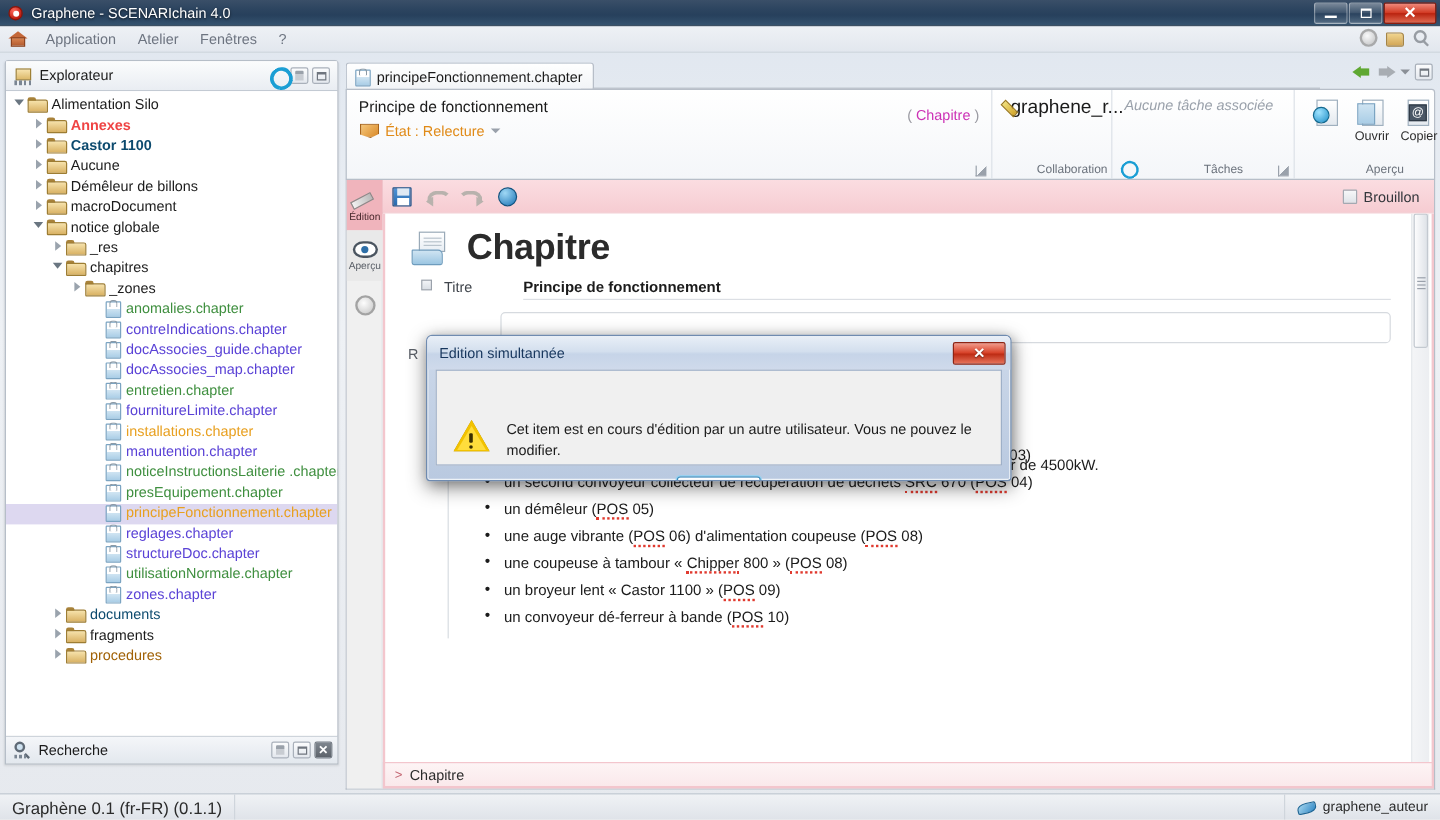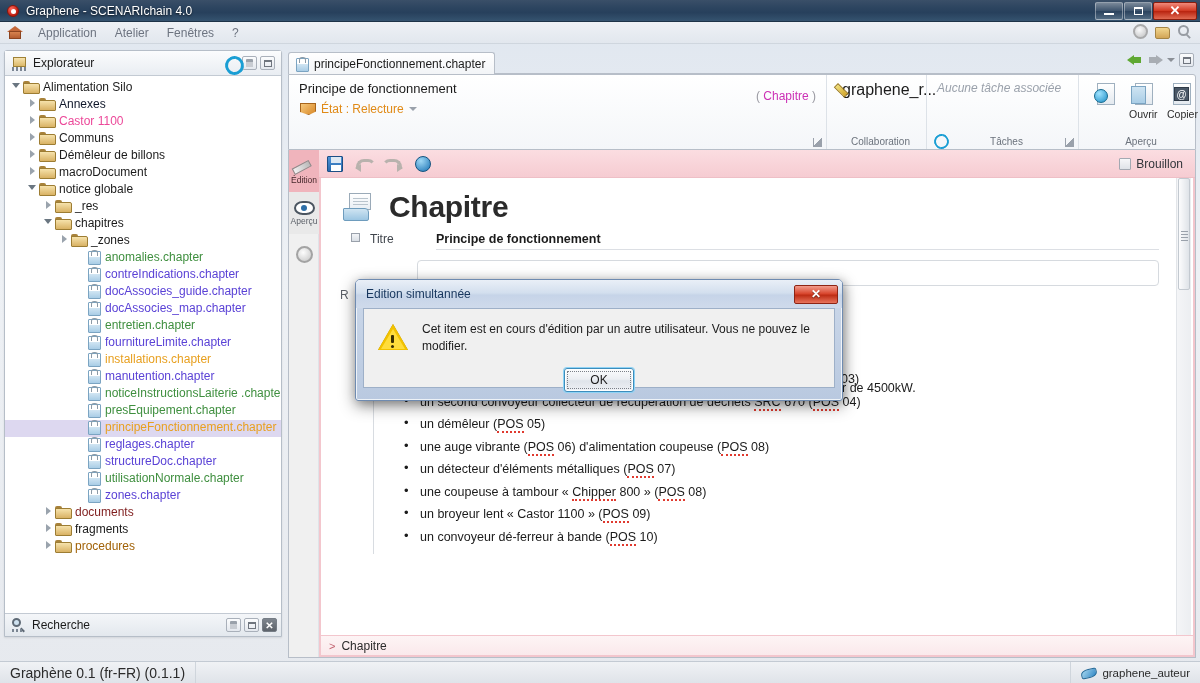--- a/index.html
+++ b/index.html
@@ -277,21 +277,21 @@
   .ribbon {
     position: absolute; left: 0; top: 24px; width: 908px; height: 76px;
     background: linear-gradient(to bottom,#ffffff,#f4f6f9);
     border: 1px solid #b7bec8;
     border-radius: 0 3px 0 0;
     display: flex; align-items: stretch;
   }
   .rgroup { position: relative; border-right: 1px solid #dde2e8; padding: 6px 8px 0 10px; }
   .rgroup:last-child { border-right: none; }
   .rgroup .glabel {
-    position: absolute; bottom: 2px; left: 4px; width: 100%;
+    position: absolute; bottom: 2px; left: 17px; width: 100%;
     text-align: center; font-size: 10px; color: #6b727c;
   }
   .rgroup .gcorner {
     position: absolute; bottom: 2px; right: 4px; width: 9px; height: 9px;
     border: 1px solid #9aa1ab; border-top: none; border-right: none;
     background: linear-gradient(135deg, transparent 50%, #9aa1ab 50%);
   }
   .g-doc { flex: 1 1 auto; }
   .doc-title-line { font-size: 13px; color: #1b1b1b; margin-bottom: 5px; }
   .etat-line { display: flex; align-items: center; gap: 5px; }
@@ -586,21 +586,21 @@
     color: #fff; font-size: 12px; font-weight: bold;
     display: flex; align-items: center; justify-content: center;
     text-shadow: 0 1px 1px rgba(0,0,0,.5);
   }
   .modal-body {
     margin: 0 7px 7px 7px; height: 80px;
     background: #f0f0f0;
     border: 1px solid #9eb0c8;
     display: flex; flex-direction: column;
   }
-  .modal-msg { display: flex; align-items: center; padding: 12px 12px 0 14px; gap: 14px; }
+  .modal-msg { display: flex; align-items: flex-start; padding: 12px 12px 0 14px; gap: 14px; margin-top: 29px; }
   .warn-ico { width: 30px; height: 27px; position: relative; flex:0 0 auto; }
   .warn-ico .tri {
     position: absolute; left: 0; top: 0; width: 0; height: 0;
     border-left: 15px solid transparent; border-right: 15px solid transparent;
     border-bottom: 26px solid #f2c200;
     filter: drop-shadow(0 0 0 #a78400);
   }
   .warn-ico .tri2 {
     position: absolute; left: 3px; top: 5px; width: 0; height: 0;
     border-left: 12px solid transparent; border-right: 12px solid transparent;
@@ -702,31 +702,31 @@
     </div>
     <div class="tree" id="tree">
         <div class="tnode" style="padding-left: 6px;">
           <span class="twist open"></span>
           <span class="ico-folder"></span>
           <span class="tlabel" style="color: rgb(27, 27, 27);">Alimentation Silo</span>
         </div>
         <div class="tnode" style="padding-left: 22px;">
           <span class="twist closed"></span>
           <span class="ico-folder"></span>
-          <span class="tlabel" style="color: #0f172a;">Annexes</span>
+          <span class="tlabel" style="color: #ef4444; font-weight: bold;">Annexes</span>
         </div>
         <div class="tnode" style="padding-left: 22px;">
           <span class="twist closed"></span>
           <span class="ico-folder"></span>
-          <span class="tlabel" style="color: #ec4899;">Castor 1100</span>
+          <span class="tlabel" style="color: #0c4a6e; font-weight: bold;">Castor 1100</span>
         </div>
         <div class="tnode" style="padding-left: 22px;">
           <span class="twist closed"></span>
           <span class="ico-folder"></span>
-          <span class="tlabel" style="color: rgb(27, 27, 27);">Communs</span>
+          <span class="tlabel" style="color: rgb(27, 27, 27);">Aucune</span>
         </div>
         <div class="tnode" style="padding-left: 22px;">
           <span class="twist closed"></span>
           <span class="ico-folder"></span>
           <span class="tlabel" style="color: rgb(27, 27, 27);">Démêleur de billons</span>
         </div>
         <div class="tnode" style="padding-left: 22px;">
           <span class="twist closed"></span>
           <span class="ico-folder"></span>
           <span class="tlabel" style="color: rgb(27, 27, 27);">macroDocument</span>
@@ -822,21 +822,21 @@
           <span class="tlabel" style="color: rgb(63, 143, 63);">utilisationNormale.chapter</span>
         </div>
         <div class="tnode" style="padding-left: 70px;">
           <span class="twist"></span>
           <span class="ico-file"></span>
           <span class="tlabel" style="color: rgb(90, 66, 214);">zones.chapter</span>
         </div>
         <div class="tnode" style="padding-left: 38px;">
           <span class="twist closed"></span>
           <span class="ico-folder"></span>
-          <span class="tlabel" style="color: #7f1d1d;">documents</span>
+          <span class="tlabel" style="color: #0c4a6e;">documents</span>
         </div>
         <div class="tnode" style="padding-left: 38px;">
           <span class="twist closed"></span>
           <span class="ico-folder"></span>
           <span class="tlabel" style="color: rgb(27, 27, 27);">fragments</span>
         </div>
         <div class="tnode" style="padding-left: 38px;">
           <span class="twist closed"></span>
           <span class="ico-folder"></span>
           <span class="tlabel" style="color: #a16207;">procedures</span>
@@ -987,21 +987,20 @@
 
           <div class="content-block">
             <div class="cb-para">Elle se compose des éléments suivants :</div>
             <ul class="cb-list" id="bullets">
                 <li>un quai transversal d'alimentation (<span class="sp">POS</span> 01)</li>
                 <li>un convoyeur racleur sous quai (<span class="sp">POS</span> 02)</li>
                 <li>un premier convoyeur collecteur de récupération de déchets <span class="sp">SRC</span>670 (<span class="sp">POS</span> 03)</li>
                 <li>un second convoyeur collecteur de récupération de déchets <span class="sp">SRC</span> 670 (<span class="sp">POS</span> 04)</li>
                 <li>un démêleur (<span class="sp">POS</span> 05)</li>
                 <li>une auge vibrante (<span class="sp">POS</span> 06) d'alimentation coupeuse (<span class="sp">POS</span> 08)</li>
-                <li>un détecteur d'éléments métalliques (<span class="sp">POS</span> 07)</li>
                 <li>une coupeuse à tambour « <span class="sp">Chipper</span> 800 » (<span class="sp">POS</span> 08)</li>
                 <li>un broyeur lent « Castor 1100 » (<span class="sp">POS</span> 09)</li>
                 <li>un convoyeur dé-ferreur à bande (<span class="sp">POS</span> 10)</li>
               </ul>
           </div>
 
           <div class="ebody-scroll">
             <div class="scroll-thumb">
                 <i></i>
               </div>

